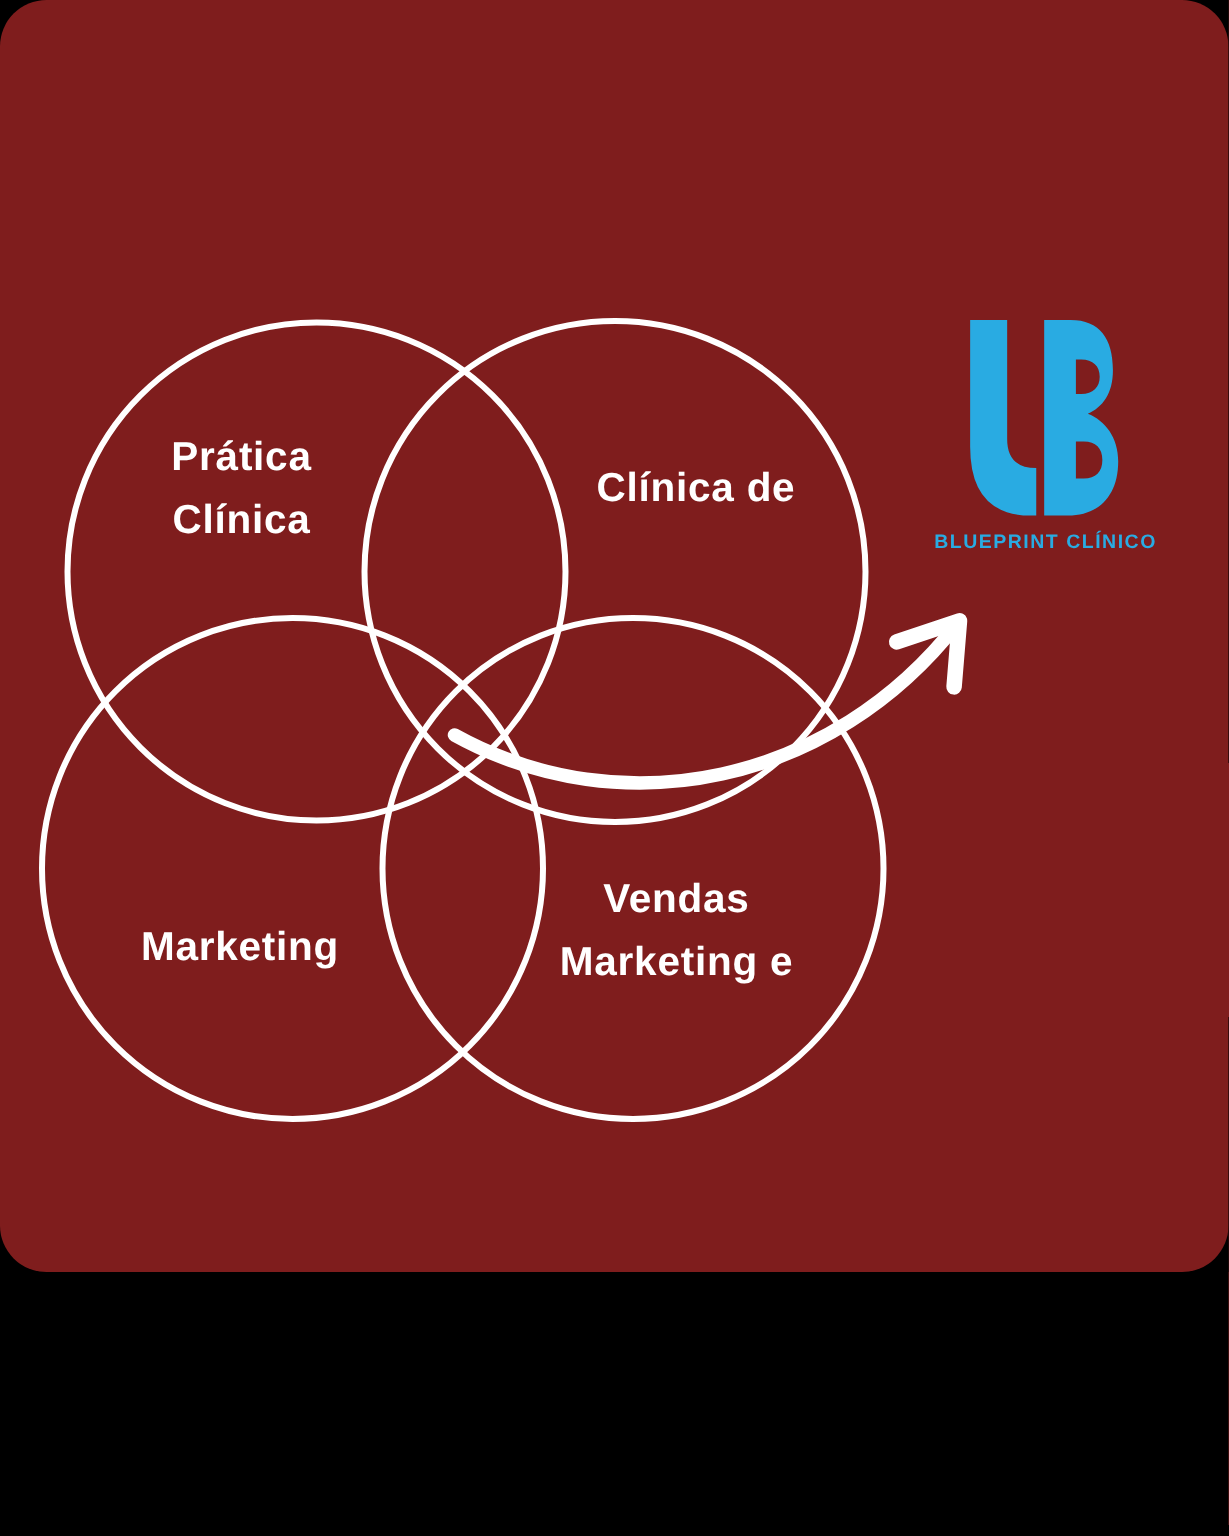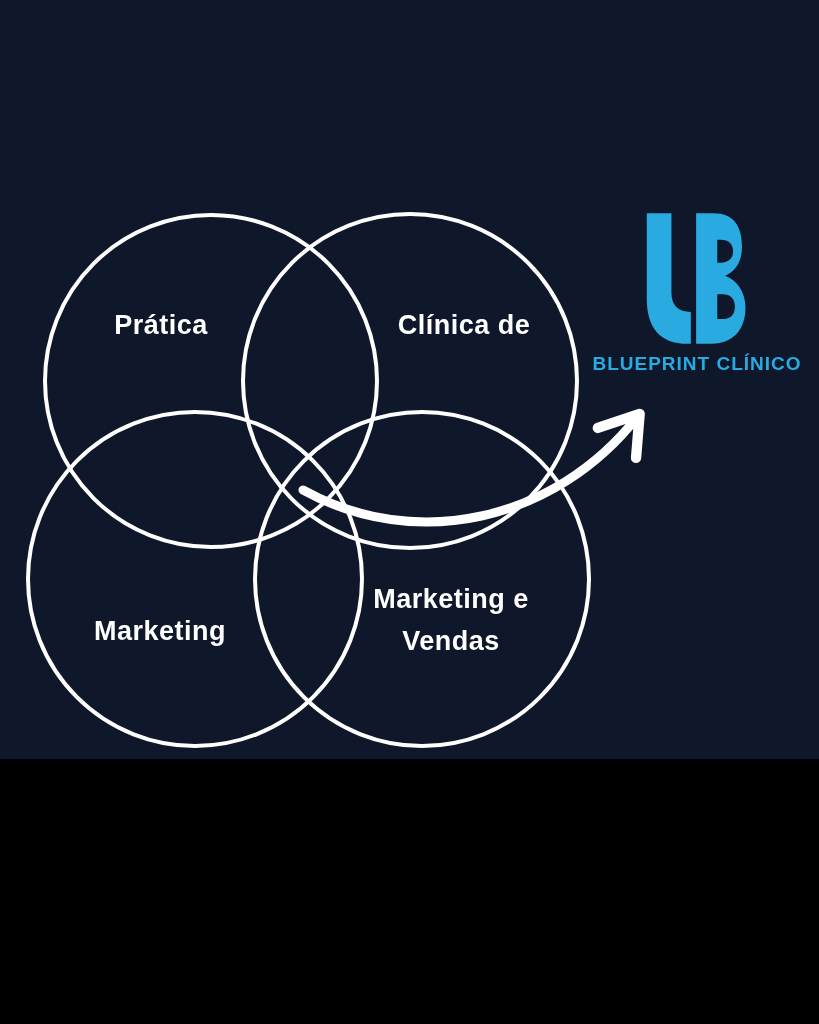--- a/index.html
+++ b/index.html
@@ -3,24 +3,25 @@
 <meta charset="utf-8">
 <style>
   html, body {
     margin: 0;
     padding: 0;
     background: #000000;
   }
   .stage {
     position: relative;
     width: 819px;
-    height: 759px;
-    background: #0f172a;
+    height: 848px;
+    background: #7f1d1d;
     overflow: hidden;
     font-family: "Liberation Sans", "DejaVu Sans", sans-serif;
+    border-radius: 31px;
   }
   .venn-svg {
     position: absolute;
     left: 0;
     top: 0;
     width: 819px;
     height: 1024px;
   }
   .venn-svg circle {
     fill: none;
@@ -50,21 +51,21 @@
   }
   .logo-mark {
     width: 104px;
     height: 133px;
     display: block;
   }
   .logo-brand {
     margin-top: 8px;
     color: #29abe2;
     font-weight: 700;
-    font-size: 19px;
+    font-size: 13px;
     letter-spacing: 1px;
     white-space: nowrap;
     text-align: center;
   }
 </style>
 </head>
 <body>
 
 <div class="stage">
 
@@ -78,33 +79,34 @@
     <circle cx="211" cy="381" r="166"></circle>
     <circle cx="410" cy="381" r="167"></circle>
     <circle cx="195" cy="579" r="167"></circle>
     <circle cx="422" cy="579" r="167"></circle>
 
     <path d="M303,490 C415,552 555,522 638,416" fill="none" stroke="#ffffff" stroke-width="9" stroke-linecap="round" marker-end="url(#arrowhead)"></path>
   </svg>
 
   <div class="circle-label" style="left:161px; top:326px;">
     <span>Prática</span>
+    <span>Clínica</span>
   </div>
 
   <div class="circle-label" style="left:464px; top:326px;">
     <span>Clínica de</span>
   </div>
 
   <div class="circle-label" style="left:160px; top:632px;">
     <span>Marketing</span>
   </div>
 
   <div class="circle-label" style="left:451px; top:621px;">
+    <span>Vendas</span>
     <span>Marketing e</span>
-    <span>Vendas</span>
   </div>
 
   <div class="logo">
     <svg class="logo-mark" viewBox="0 0 118 148" aria-hidden="true">
 
       <path fill="#29abe2" d="M2,0 H30 V90 Q30,112 52,112 V148 H48 Q2,148 2,96 Z"></path>
 
       <path fill="#29abe2" fill-rule="evenodd" d="M58,0 H78 C100,0 110,14 110,38 C110,56 102,66 91,71 C104,76 114,89 114,107 C114,133 99,148 76,148 H58 Z
                M82,30 H86 C95,30 100,35 100,43 C100,51 95,56 86,56 H82 Z
                M82,92 H88 C97,92 102,97 102,106 C102,115 97,120 88,120 H82 Z"></path>

